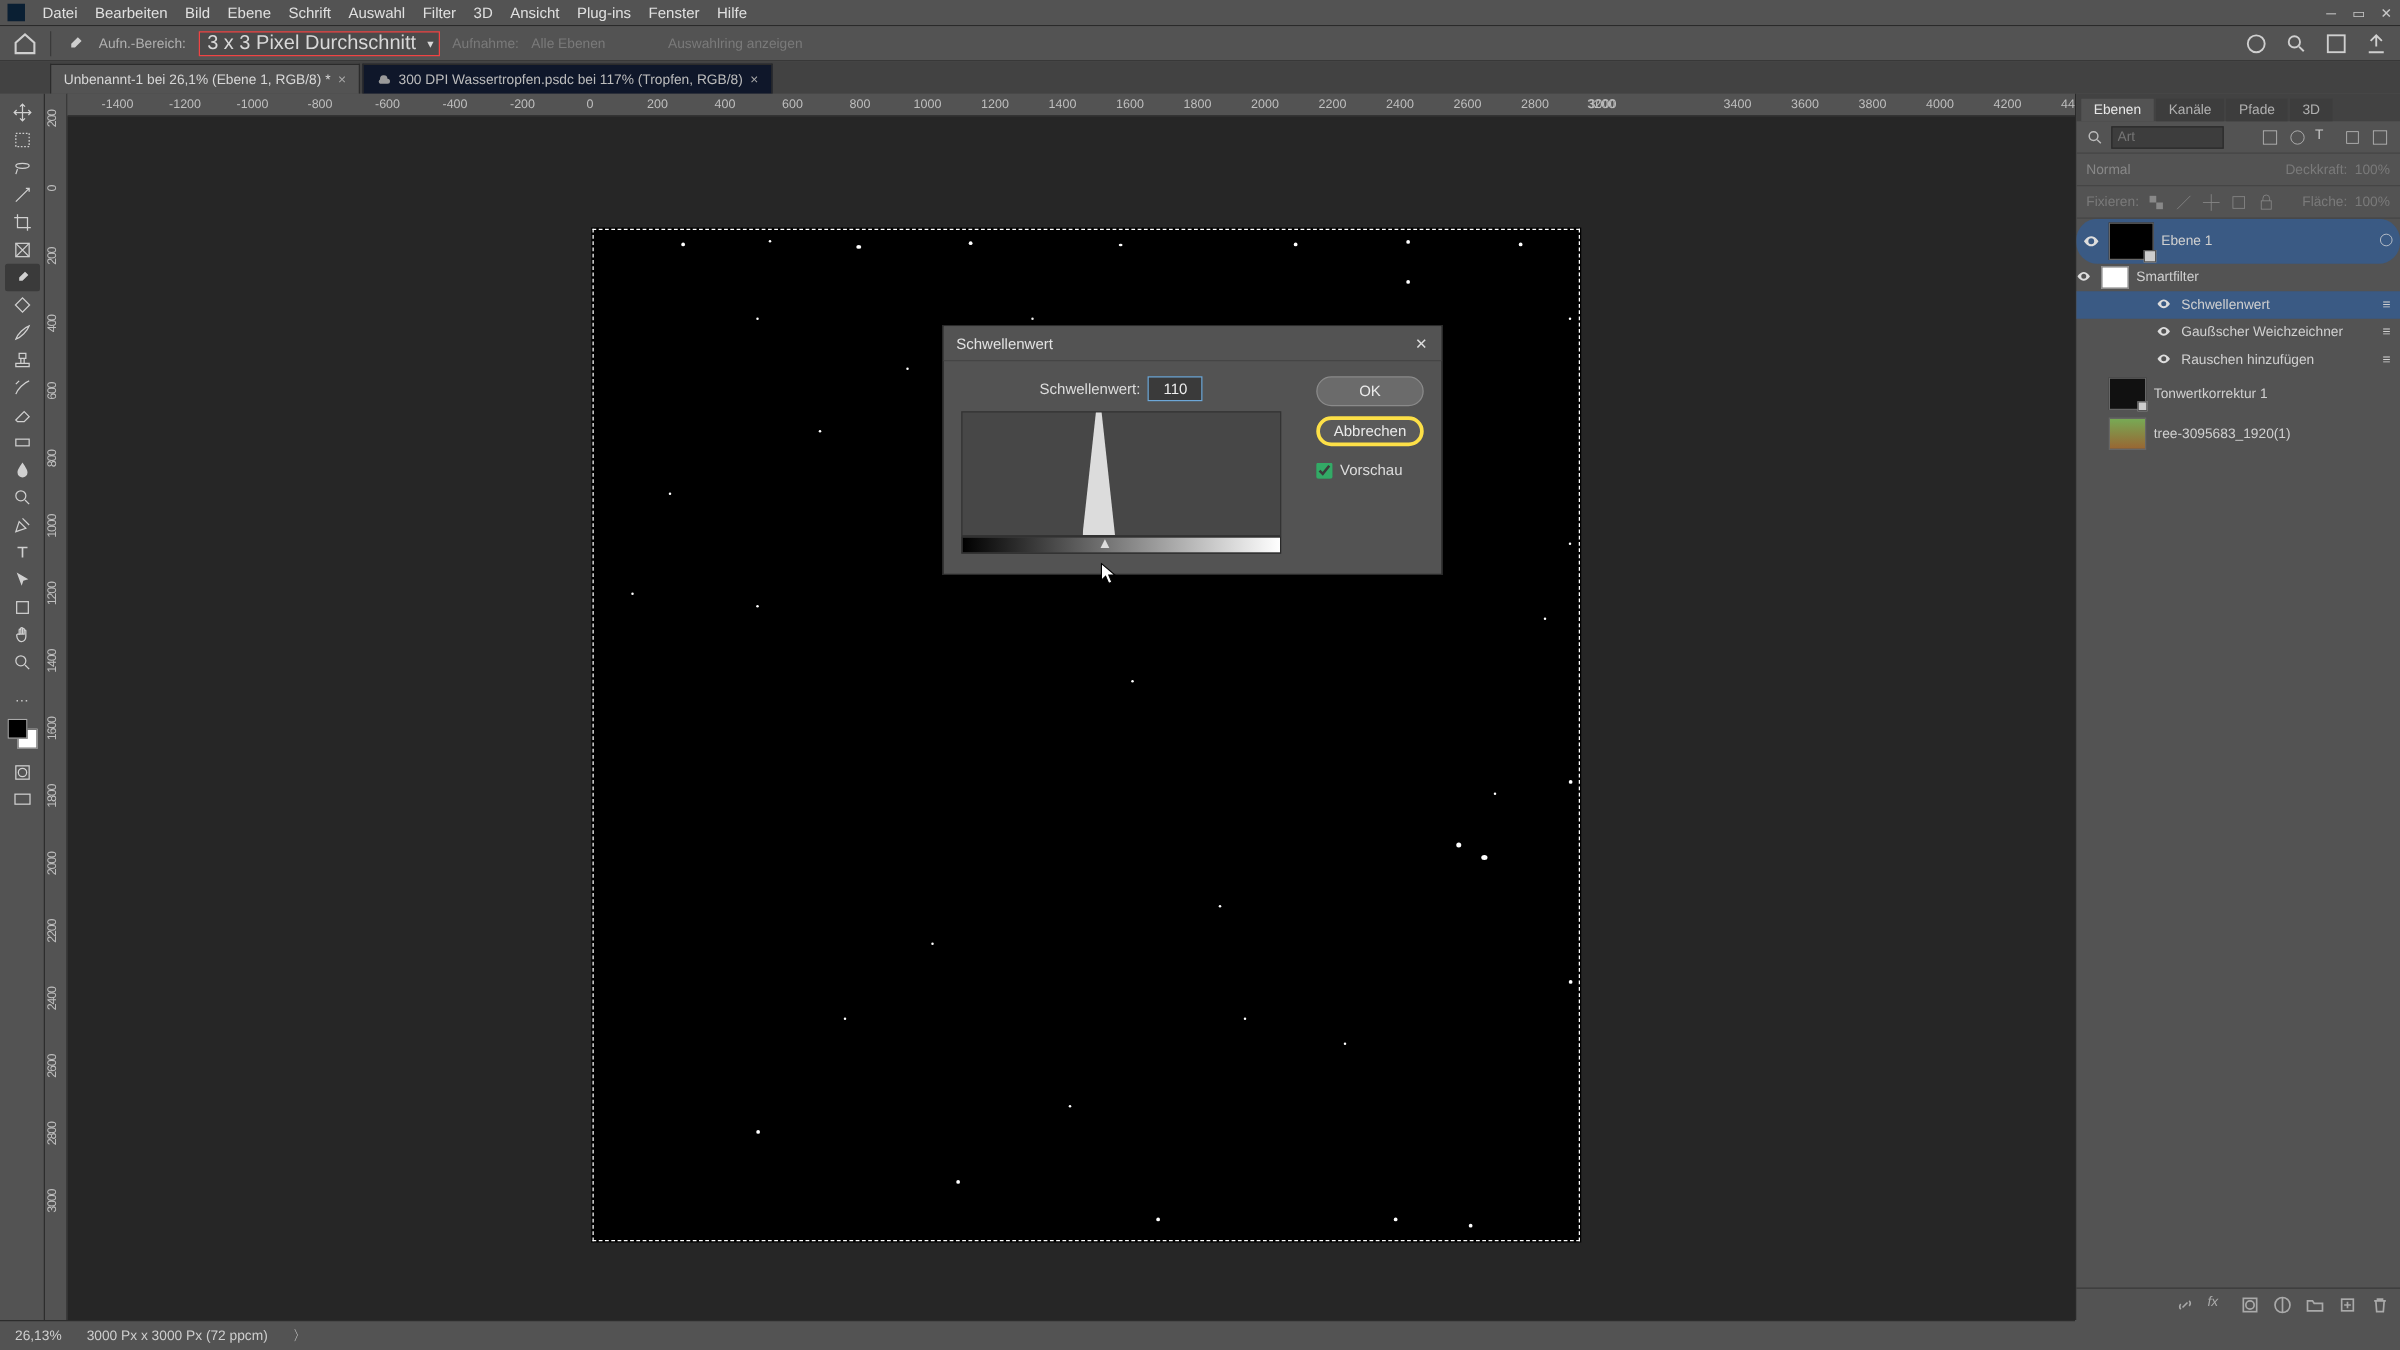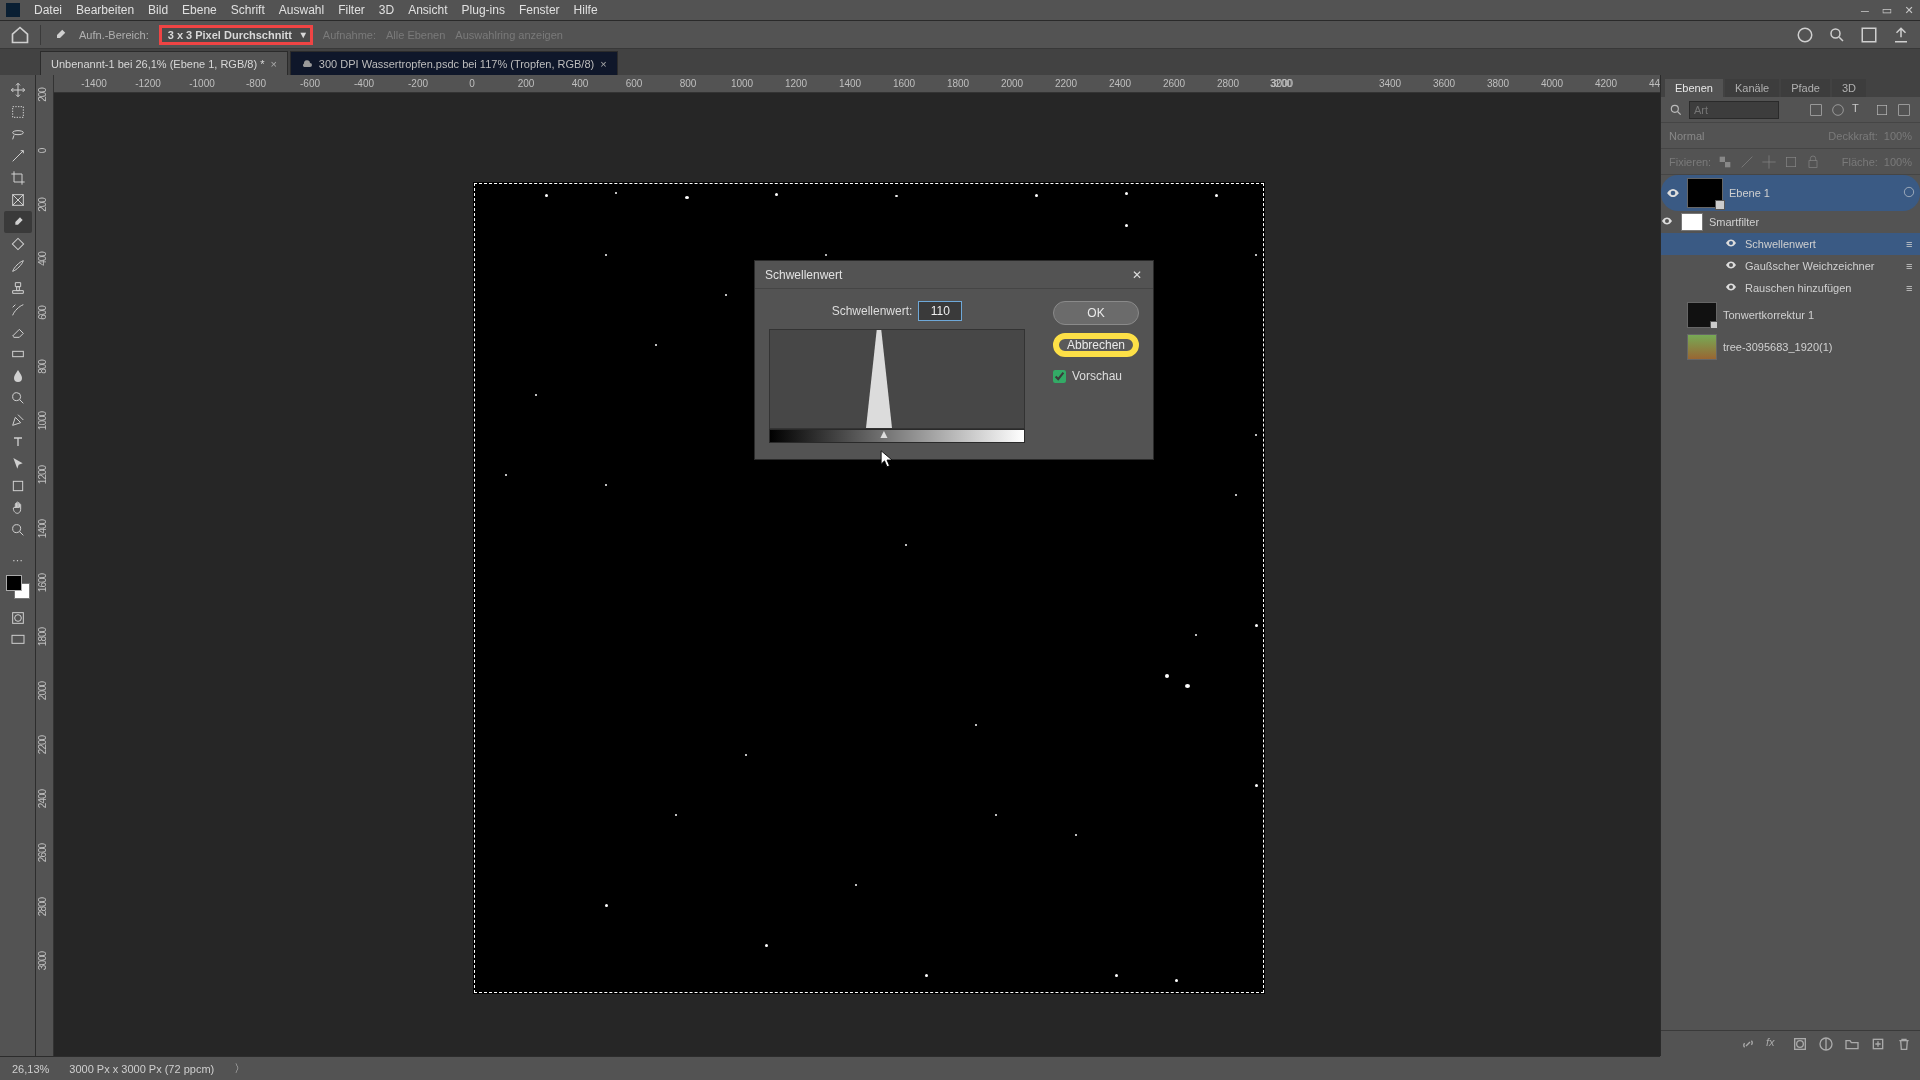--- a/index.html
+++ b/index.html
@@ -10,21 +10,21 @@
 .menubar .ps-icon { width: 14px; height: 14px; background: #0a1f33; display: inline-block; }
 .menubar span { color: #e0e0e0; font-size: 12px; cursor: default; }
 .window-controls { position: absolute; right: 0; top: 0; height: 21px; display: flex; }
 .window-controls div { width: 22px; height: 21px; display: flex; align-items: center; justify-content: center; color: #c8c8c8; }
 
 
 .optionbar { height: 28px; background: #535353; display: flex; align-items: center; padding-left: 10px; gap: 10px; border-bottom: 1px solid #383838; position: relative; }
 .home-btn { width: 20px; height: 20px; }
 .eyedrop-ico { width: 18px; height: 18px; }
 .opt-label { color: #b0b0b0; font-size: 11px; }
-.opt-select { background: #4a4a4a; border: 3px solid #ef4444; color: #d8d8d8; height: 20px; padding: 0 18px 0 6px; font-size: 11px; position: relative; min-width: 140px; display:flex; align-items:center;font-weight:bold;}
+.opt-select { background: #4a4a4a; border: 1px solid #ef4444; color: #d8d8d8; height: 20px; padding: 0 18px 0 6px; font-size: 16px; position: relative; min-width: 140px; display:flex; align-items:center;}
 .opt-select::after{content:"▾"; position:absolute; right:4px; font-size:10px;}
 .opt-disabled { color: #7a7a7a; }
 .opt-right-icons { position: absolute; right: 10px; display: flex; gap: 14px; }
 .opt-right-icons div{width:18px;height:18px;}
 
 
 .doctabs { height: 26px; background: #424242; display: flex; align-items: flex-end; padding-left: 40px; }
 .doctab { height: 24px; background: #535353; padding: 4px 10px; border: 1px solid #2b2b2b; border-bottom: none; margin-right: 2px; display: flex; align-items: center; gap: 6px; font-size: 11px; color: #d8d8d8; }
 .doctab.inactive { background: #0f172a; color: #bdbdbd; }
 .doctab .x { font-size: 11px; color: #aaa; }
@@ -79,21 +79,21 @@
 .dlg-body { padding: 12px 14px 16px; display: flex; gap: 28px; }
 .dlg-left { flex: 1; }
 .thresh-row { display: flex; align-items: center; gap: 6px; justify-content: center; margin-bottom: 8px; }
 .thresh-row label { font-size: 12px; color: #ddd; }
 .thresh-row input { width: 44px; height: 20px; background: #3a3a3a; border: 1px solid #6ea8d8; color: #eee; text-align: center; font-size: 12px; }
 .hist { width: 256px; height: 100px; background: #474747; border: 1px solid #333; margin: 0 auto; position: relative; overflow: hidden; }
 .hist-peak { position: absolute; bottom: 0; left: 96px; width: 26px; height: 100px; background: #dcdcdc; clip-path: polygon(42% 0, 58% 0, 100% 100%, 0 100%); }
 .hist-slider { width: 256px; height: 14px; margin: 0 auto; position: relative; background: linear-gradient(to right, #000, #fff); border:1px solid #2a2a2a;}
 .hist-slider .handle { position: absolute; top: -3px; left: 108px; font-size: 12px; color: #ddd; }
 .dlg-right { width: 100px; display: flex; flex-direction: column; gap: 8px; }
-.dlg-btn { height: 24px; background: #5a5a5a; border: 6px solid #fde047; border-radius: 12px; color: #eaeaea; font-size: 12px; display: flex; align-items: center; justify-content: center; }
+.dlg-btn { height: 24px; background: #5a5a5a; border: 3px solid #fde047; border-radius: 12px; color: #eaeaea; font-size: 12px; display: flex; align-items: center; justify-content: center; }
 .dlg-btn.primary { background: #6b6b6b; border: 1px solid #8a8a8a; }
 .dlg-check { display: flex; align-items: center; gap: 6px; font-size: 12px; color: #ddd; margin-top: 4px; }
 .dlg-check input{accent-color:#3a6;}
 
 .cursor{position:absolute; left:880px; top:450px; width:14px;height:20px;}
 </style>
 </head>
 <body>
 
 <div class="menubar">
@@ -124,21 +124,21 @@
   <div style="width:1px;height:20px;background:#3a3a3a"></div>
   <div class="eyedrop-ico"><svg viewBox="0 0 24 24" fill="#cfcfcf">
         <path d="M20 4l-3 3-2-2-7 7v4h4l7-7-2-2 3-3z"></path>
       </svg></div>
   <span class="opt-label">Aufn.-Bereich:</span>
   <div class="opt-select">
       <span>3 x 3 Pixel Durchschnitt</span>
     </div>
   <span class="opt-label opt-disabled">Aufnahme:</span>
   <span class="opt-disabled">Alle Ebenen</span>
-  <span class="opt-label opt-disabled" style="">Auswahlring anzeigen</span>
+  <span class="opt-label opt-disabled" style="margin-left:40px">Auswahlring anzeigen</span>
   <div class="opt-right-icons">
     <div><svg viewBox="0 0 24 24" stroke="#cfcfcf" fill="none" stroke-width="2">
           <circle cx="12" cy="12" r="9"></circle>
         </svg></div>
     <div><svg viewBox="0 0 24 24" stroke="#cfcfcf" fill="none" stroke-width="2">
           <circle cx="10" cy="10" r="6"></circle>
           <path d="M20 20l-5-5"></path>
         </svg></div>
     <div><svg viewBox="0 0 24 24" stroke="#cfcfcf" fill="none" stroke-width="2">
           <rect x="3" y="3" width="18" height="18"></rect>

